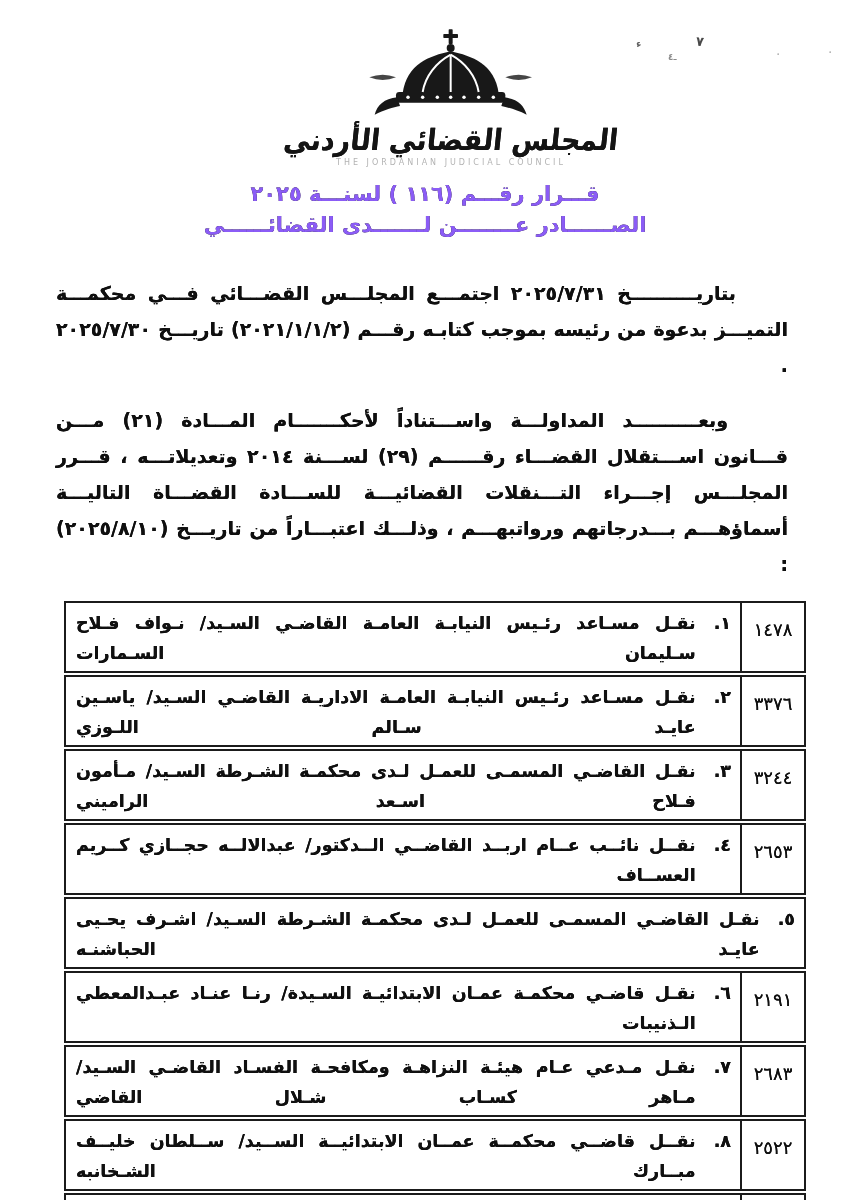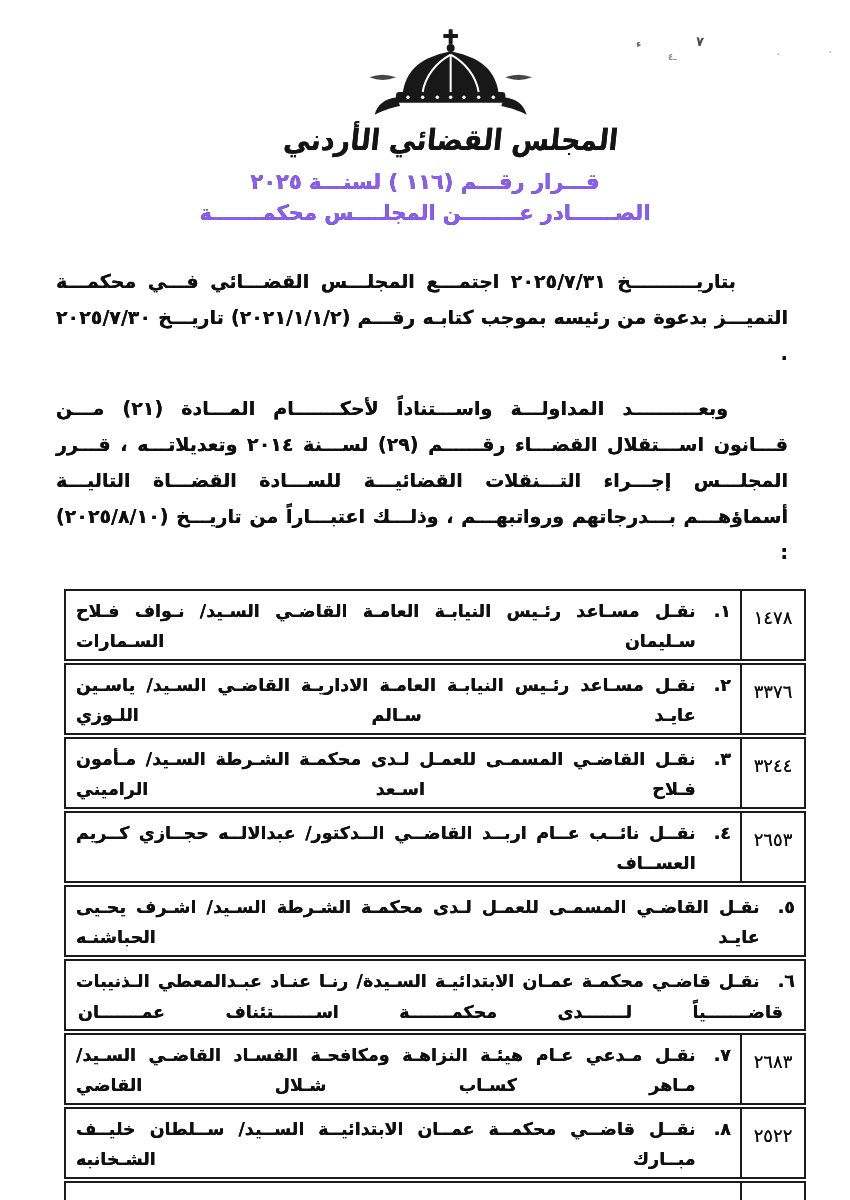--- a/index.html
+++ b/index.html
@@ -146,25 +146,26 @@
             <circle cx="88" cy="104" r="2.6"></circle>
           <circle cx="110" cy="104" r="2.6"></circle>
             <circle cx="130" cy="104" r="2.6"></circle>
           <circle cx="150" cy="104" r="2.6"></circle>
             <circle cx="172" cy="104" r="2.6"></circle>
           <circle cx="194" cy="104" r="2.6"></circle>
         </g>
       </svg>
     </div>
     <div class="calligraphy">المجلس القضائي الأردني</div>
+    <div class="caption-en">THE JORDANIAN JUDICIAL COUNCIL</div>
   </div>
 
   <div class="title-block">
     <div class="title-line">قـــرار رقـــم (١١٦ ) لسنـــة ٢٠٢٥</div>
-    <div class="title-line">الصــــــادر عــــــــن المجلــــس محكمـــــــة</div>
+    <div class="title-line">الصــــــادر عــــــــن لـــــــدى القضائــــــي</div>
   </div>
 
   <div class="body-text">
     <p class="para para-1">بتاريــــــــــخ ٢٠٢٥/٧/٣١ اجتمـــع المجلـــس القضـــائي فـــي محكمـــة التميـــز بدعوة من رئيسه بموجب كتابـه رقـــم (٢٠٢١/١/١/٢) تاريـــخ ٢٠٢٥/٧/٣٠ .</p>
     <p class="para para-2">وبعــــــــــد المداولـــة واســـتناداً لأحكـــــــام المـــادة (٢١) مـــن قـــانون اســـتقلال القضـــاء رقــــــم (٢٩) لســـنة ٢٠١٤ وتعديلاتـــه ، قـــرر المجلـــس إجـــراء التـــنقلات القضائيـــة للســـادة القضـــاة التاليـــة أسماؤهـــم بـــدرجاتهم ورواتبهـــم ، وذلـــك اعتبـــاراً من تاريـــخ (٢٠٢٥/٨/١٠) :</p>
   </div>
 
   <div class="transfer-table">
 
     <div class="trow">
@@ -215,20 +216,21 @@
       <div class="cell-main">
         <div class="row-line1">
           <span class="item-num">٥.</span>
           <span class="line1-text">نقـل القاضـي المسمـى للعمـل لـدى محكمـة الشـرطة السـيد/ اشـرف يحـيى عايـد الحباشنـه</span>
         </div>
         <div class="row-line2">قاضـــــــياً لـــــــدى محكمـــــــة اســـــــتئناف عمـــــــان</div>
       </div>
     </div>
 
     <div class="trow">
+      <div class="cell-ref">٢١٩١</div>
       <div class="cell-main">
         <div class="row-line1">
           <span class="item-num">٦.</span>
           <span class="line1-text">نقـل قاضـي محكمـة عمـان الابتدائيـة السـيدة/ رنـا عنـاد عبـدالمعطي الـذنيبات</span>
         </div>
         <div class="row-line2">قاضـــــــياً لـــــــدى محكمـــــــة اســـــــتئناف عمـــــــان</div>
       </div>
     </div>
 
     <div class="trow">

